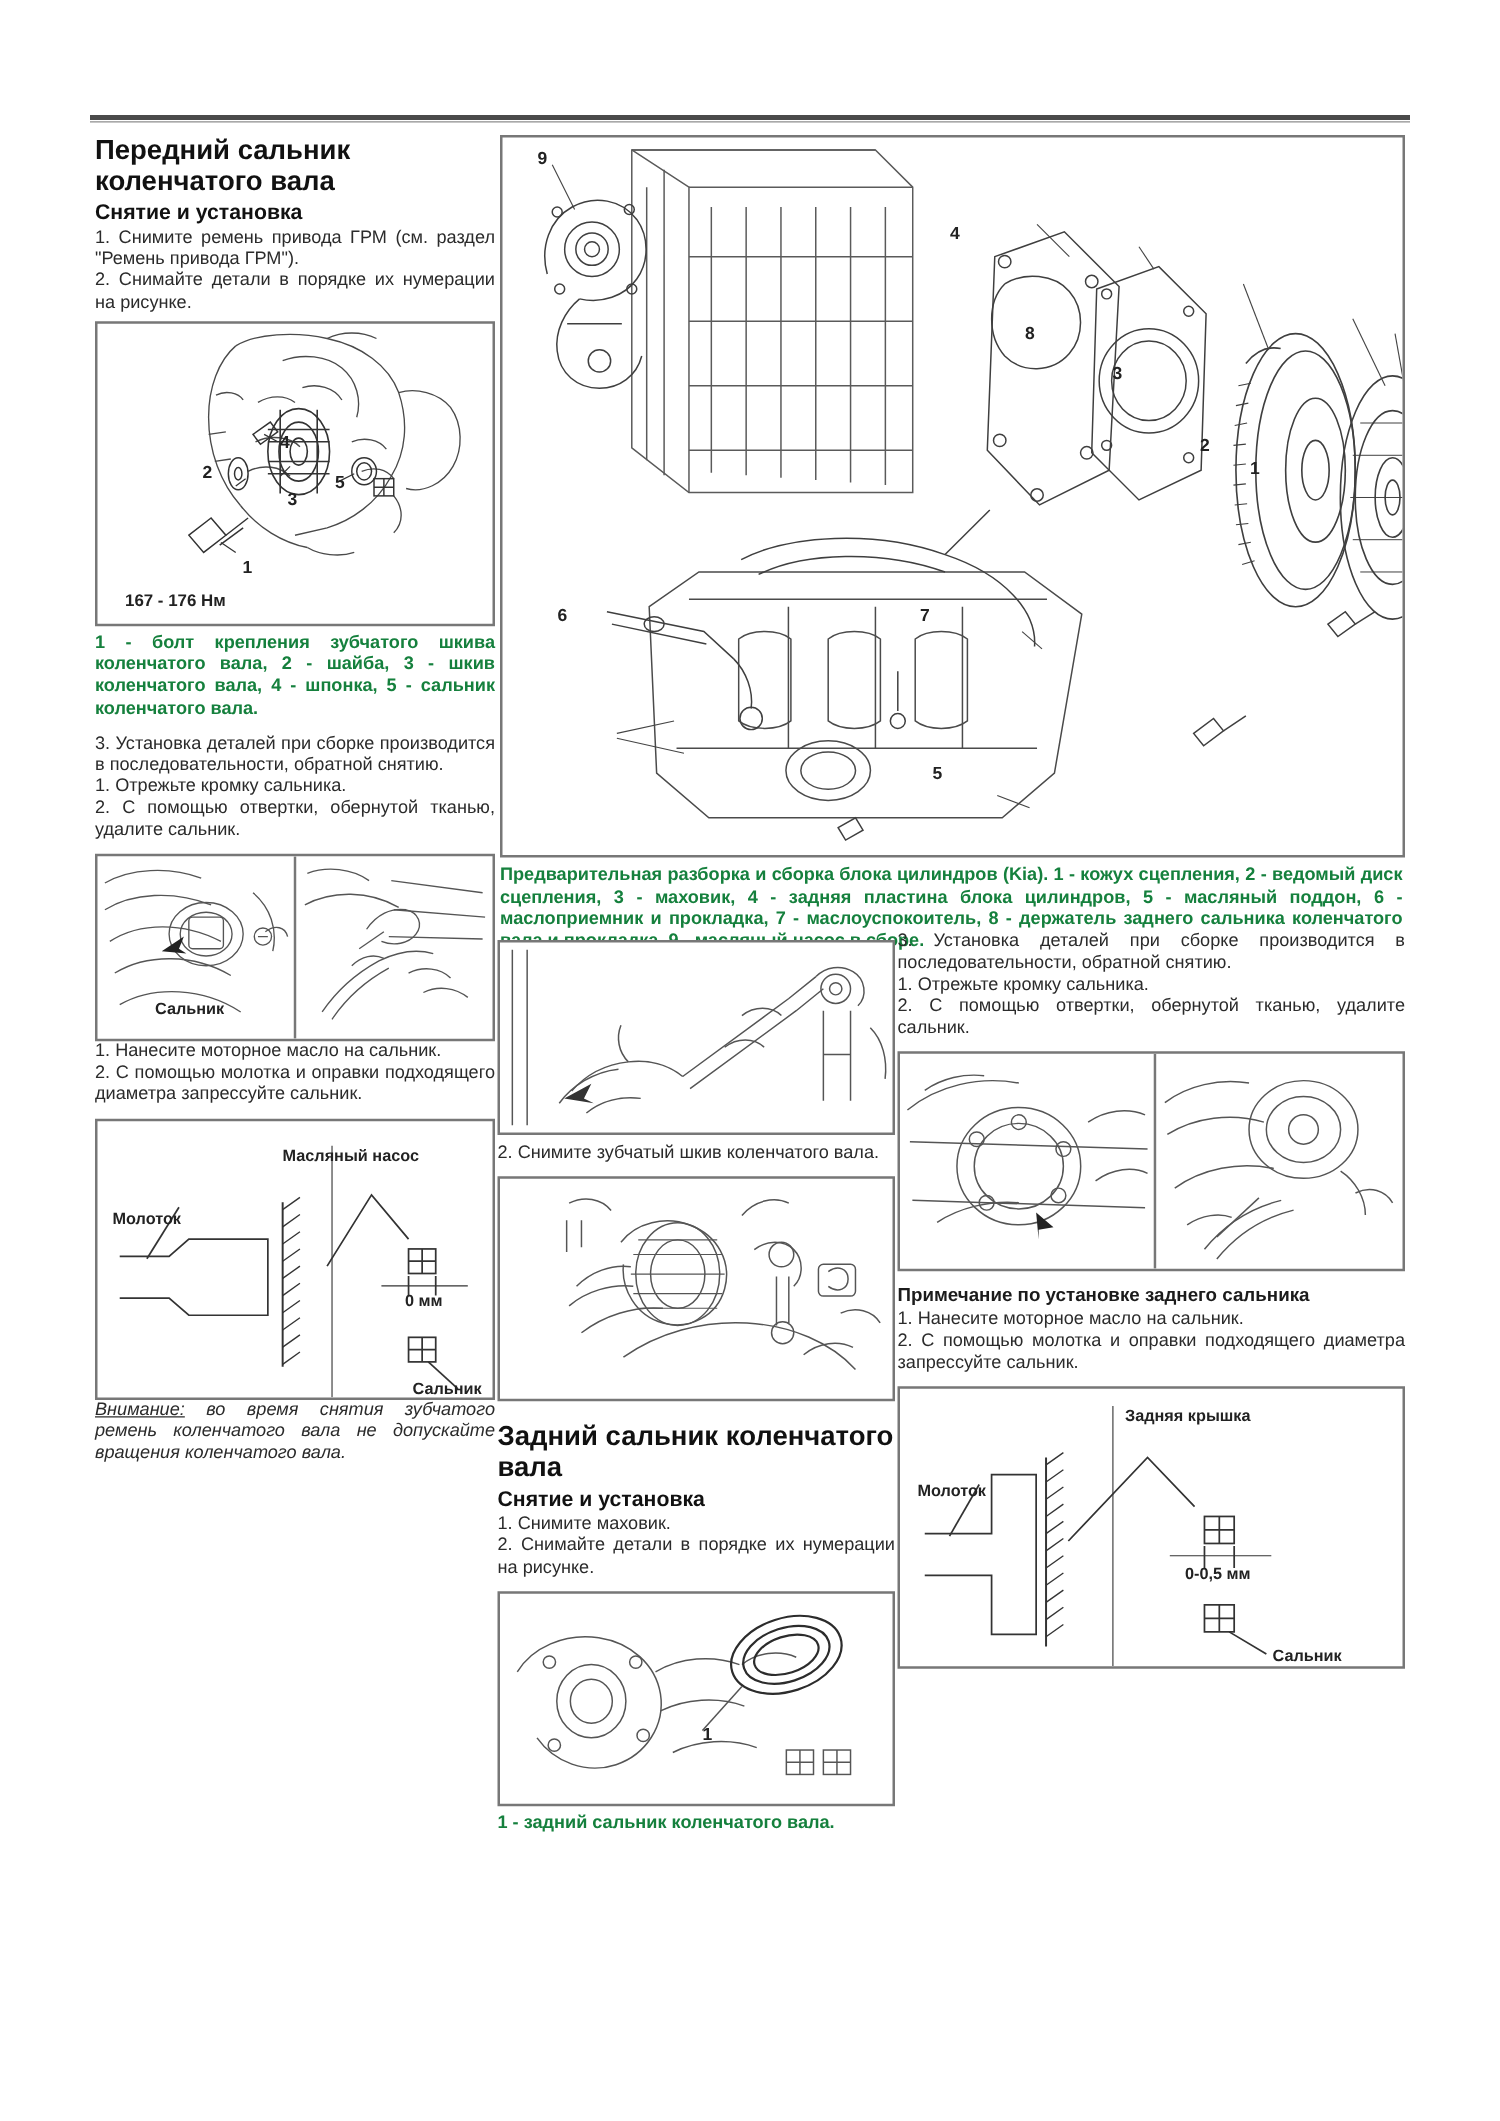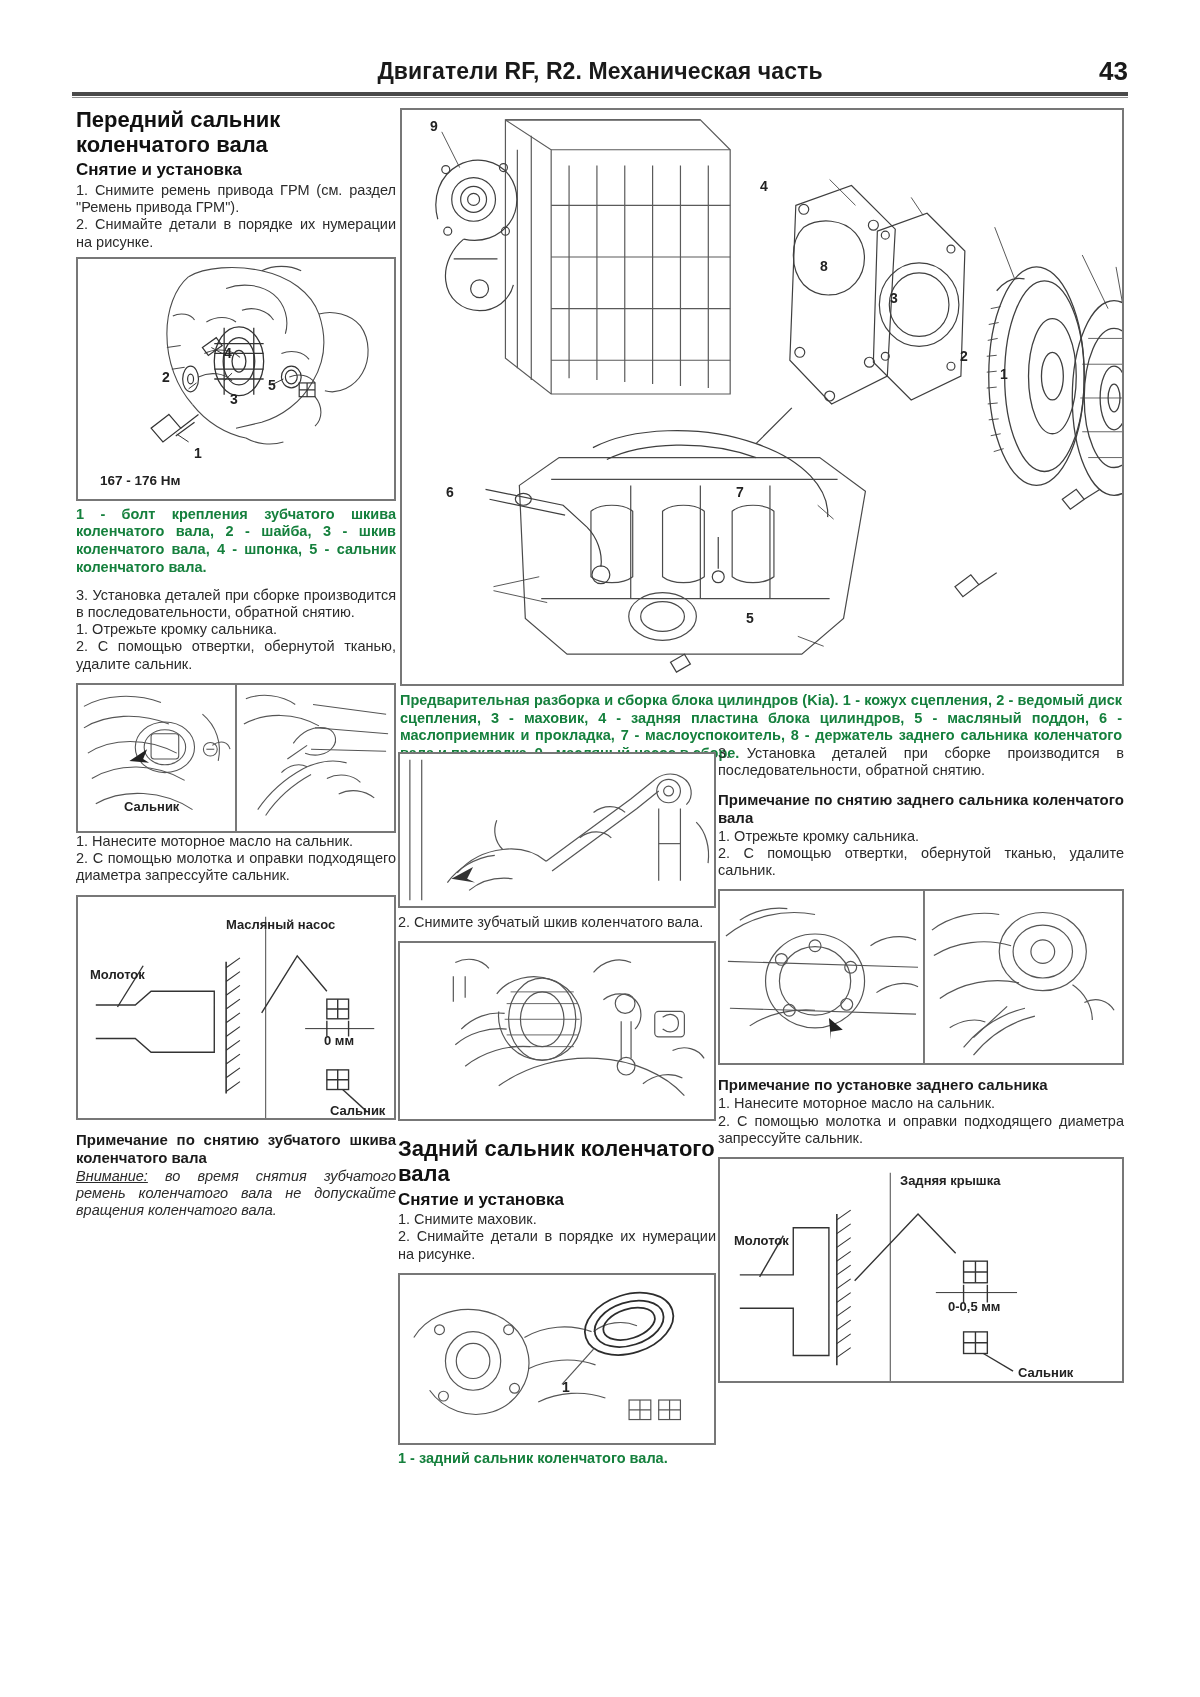--- a/index.html
+++ b/index.html
@@ -85,24 +85,20 @@
   .fig svg{display:block;width:100%;height:100%;}
 
   .spacer6{height:6px;}
   .spacer10{height:10px;}
 </style>
 </head>
 <body>
 
 <div class="page">
 
-  <div class="hdr">
-    <div class="hdr-title">Двигатели RF, R2. Механическая часть</div>
-    <div class="hdr-page">43</div>
-  </div>
   <div class="hdr-rule"></div>
   <div class="hdr-rule2"></div>
 
   <div class="col col-left">
 
     <h1 class="sec">Передний сальник коленчатого вала</h1>
     <h2 class="sub">Снятие и установка</h2>
     <p class="body" style="white-space:pre-line">1. Снимите ремень привода ГРМ (см. раздел "Ремень привода ГРМ").
 2. Снимайте детали в порядке их нумерации на рисунке.</p>
 
@@ -267,21 +263,20 @@
           <path d="M252 186 L274 186 M263 176 L263 196"></path>
           <path d="M268 196 L292 218"></path>
         </g>
       </svg>
       <span class="lbl" style="left:12px;top:70px;">Молоток</span>
       <span class="lbl" style="left:148px;top:20px;">Масляный насос</span>
       <span class="lbl" style="left:246px;top:136px;">0 мм</span>
       <span class="lbl" style="left:252px;top:206px;">Сальник</span>
     </div>
 
-    <h3 class="note">Примечание по снятию зубчатого шкива коленчатого вала</h3>
     <p class="body ital"><span class="warn-word">Внимание:</span><span> во время снятия зубчатого ремень коленчатого вала не допускайте вращения коленчатого вала.</span></p>
   </div>
 
   <div class="fig" style="position:absolute;left:400px;top:108px;width:724px;height:578px;">
     <svg viewBox="0 0 724 578" preserveAspectRatio="none" aria-hidden="true">
       <g fill="none" stroke="#5a5a5a" stroke-width="1.2">
 
         <path d="M104 10 L104 250 L150 286 L330 286 L330 40 L300 10 Z"></path>
         <path d="M104 10 L300 10"></path>
         <path d="M150 286 L150 40 L104 10"></path>
@@ -506,21 +501,20 @@
       <span class="num" style="left:162px;top:104px;">1</span>
     </div>
 
     <p class="capnum">1 - задний сальник коленчатого вала.</p>
   </div>
 
   <div class="col col-right">
 
     <p class="body">3. Установка деталей при сборке производится в последовательности, обратной снятию.</p>
 
-    <h3 class="note">Примечание по снятию заднего сальника коленчатого вала</h3>
     <p class="body" style="white-space:pre-line">1. Отрежьте кромку сальника.
 2. С помощью отвертки, обернутой тканью, удалите сальник.</p>
 
     <div class="spacer10"></div>
 
     <div class="fig" style="width:406px;height:176px;">
       <svg viewBox="0 0 406 176" preserveAspectRatio="none" aria-hidden="true">
         <line x1="206" y1="0" x2="206" y2="176" stroke="#777" stroke-width="2"></line>
 
         <g fill="none" stroke="#555" stroke-width="1.2">

